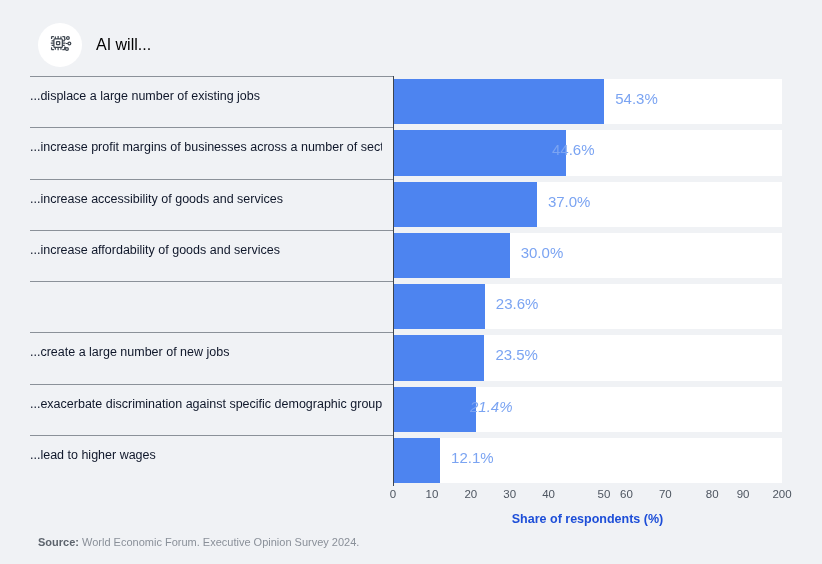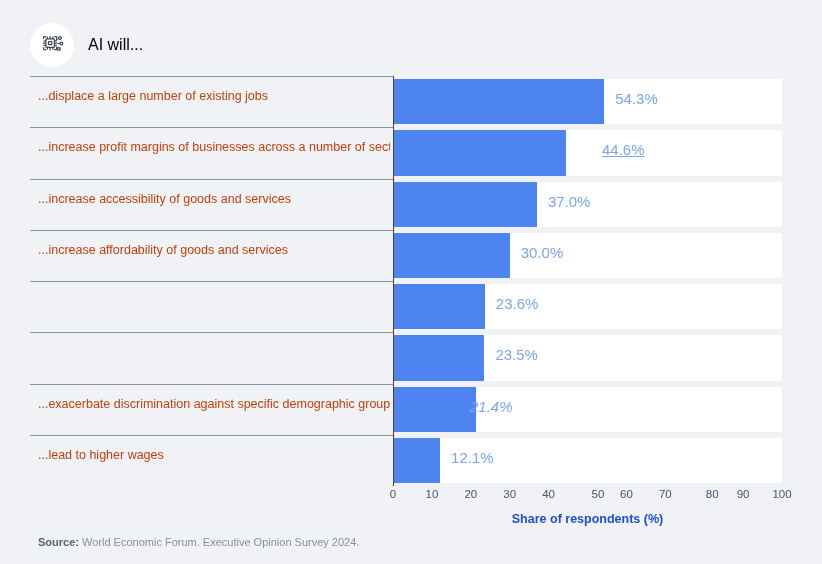--- a/index.html
+++ b/index.html
@@ -17,21 +17,21 @@
     position: relative;
     width: 822px;
     height: 564px;
     background: #f0f2f5;
     box-sizing: border-box;
   }
 
   
   #chart-header {
     position: absolute;
-    left: 30px;
+    left: 38px;
     top: 20px;
     height: 50px;
     display: flex;
     align-items: center;
     gap: 14px;
   }
   #header-icon-circle {
     width: 44px;
     height: 44px;
     border-radius: 50%;
@@ -68,25 +68,25 @@
   .row-sep {
     position: absolute;
     left: 0;
     top: 0;
     width: 363px;
     height: 1px;
     background: #8b9199;
   }
   .row-label {
     position: absolute;
-    left: 8px;
+    left: 0;
     top: 13px;
     width: 352px;
     font-size: 12.5px;
-    color: #c2410c;
+    color: #0f172a;
     line-height: 15px;
     white-space: nowrap;
     overflow: hidden;
   }
   .row-bar {
     position: absolute;
     left: 363px;
     top: 3px;
     bottom: 3px;
     background: #4d84f0;
@@ -179,21 +179,21 @@
           <div class="row-track"></div>
           <div class="row-label">...displace a large number of existing jobs</div>
           <div class="row-bar" style="width: 211.227px; background: rgb(77, 132, 240);"></div>
           <div class="row-value" style="left: 585.227px;">54.3%</div>
         </div>
         <div class="chart-row">
           <div class="row-sep"></div>
           <div class="row-track"></div>
           <div class="row-label">...increase profit margins of businesses across a number of sectors</div>
           <div class="row-bar" style="width: 173.494px; background: rgb(77, 132, 240);"></div>
-          <div class="row-value" style="left: 572px; text-decoration: underline;">44.6%</div>
+          <div class="row-value" style="left: 522px;">44.6%</div>
         </div>
         <div class="chart-row">
           <div class="row-sep"></div>
           <div class="row-track"></div>
           <div class="row-label">...increase accessibility of goods and services</div>
           <div class="row-bar" style="width: 143.93px; background: rgb(77, 132, 240);"></div>
           <div class="row-value" style="left: 517.93px;">37.0%</div>
         </div>
         <div class="chart-row">
           <div class="row-sep"></div>
@@ -204,20 +204,21 @@
         </div>
         <div class="chart-row">
           <div class="row-sep"></div>
           <div class="row-track"></div>
           <div class="row-bar" style="width: 91.804px; background: rgb(77, 132, 240);"></div>
           <div class="row-value" style="left: 465.804px;">23.6%</div>
         </div>
         <div class="chart-row">
           <div class="row-sep"></div>
           <div class="row-track"></div>
+          <div class="row-label">...create a large number of new jobs</div>
           <div class="row-bar" style="width: 91.415px; background: rgb(77, 132, 240);"></div>
           <div class="row-value" style="left: 465.415px;">23.5%</div>
         </div>
         <div class="chart-row">
           <div class="row-sep"></div>
           <div class="row-track"></div>
           <div class="row-label">...exacerbate discrimination against specific demographic groups</div>
           <div class="row-bar" style="width: 83.246px; background: rgb(77, 132, 240);"></div>
           <div class="row-value" style="left: 440px; font-style: italic;">21.4%</div>
         </div>
@@ -229,26 +230,26 @@
           <div class="row-value" style="left: 421.069px;">12.1%</div>
         </div>
       </div>
     <div id="axis-line"></div>
     <div id="axis-ticks">
         <span class="axis-tick-label" style="left: 0px;">0</span>
         <span class="axis-tick-label" style="left: 38.9px;">10</span>
         <span class="axis-tick-label" style="left: 77.8px;">20</span>
         <span class="axis-tick-label" style="left: 116.7px;">30</span>
         <span class="axis-tick-label" style="left: 155.6px;">40</span>
-        <span class="axis-tick-label" style="left: 197px; padding-left: 16px;">50</span>
+        <span class="axis-tick-label" style="left: 203px; padding-left: 16px;">50</span>
         <span class="axis-tick-label" style="left: 233.4px;">60</span>
         <span class="axis-tick-label" style="left: 272.3px;">70</span>
         <span class="axis-tick-label" style="left: 311.2px; padding-left: 16px;">80</span>
         <span class="axis-tick-label" style="left: 350.1px;">90</span>
-        <span class="axis-tick-label" style="left: 389px;">100</span>
+        <span class="axis-tick-label" style="left: 389px;">200</span>
       </div>
     <div id="axis-title">Share of respondents (%)</div>
   </div>
 
   <div id="chart-source">
     <span id="source-label">Source:</span><span> World Economic Forum. Executive Opinion Survey 2024.</span>
   </div>
 
 </div>
 

